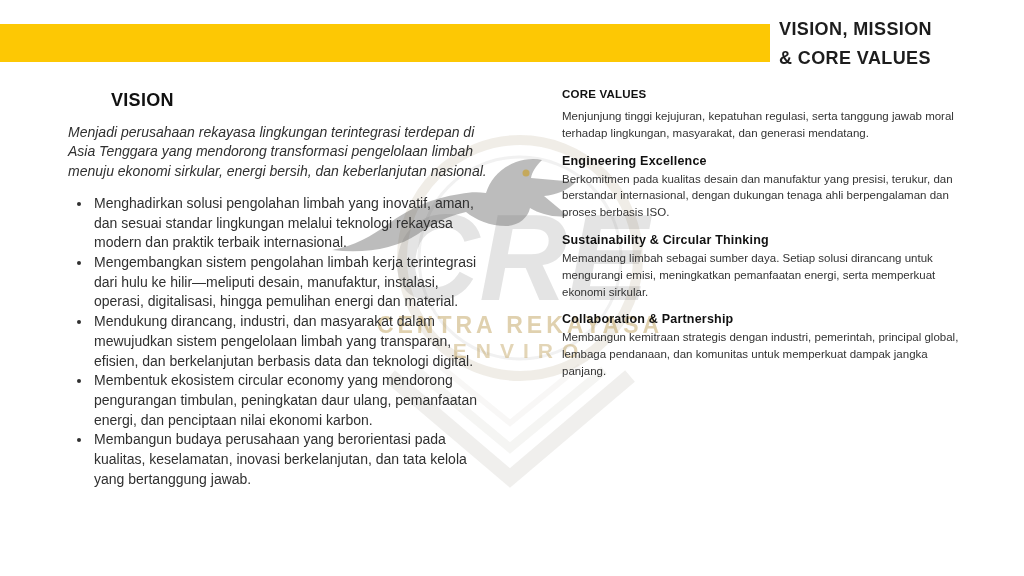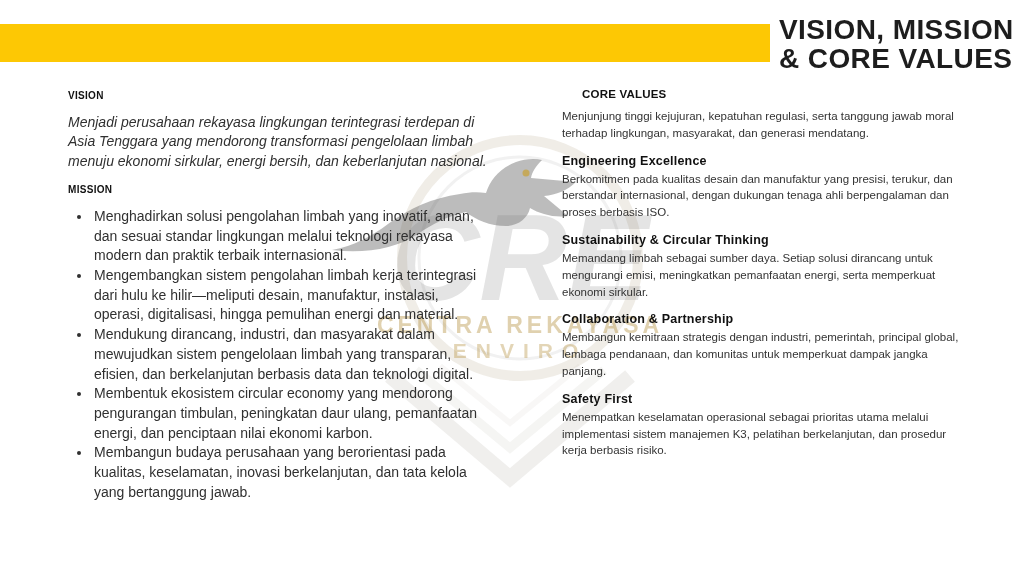--- a/index.html
+++ b/index.html
@@ -14,61 +14,61 @@
   }
 
   
   .banner {
     position:absolute; left:0; top:24px;
     width:770px; height:38px;
     background:#FDC804;
   }
   .title {
     position:absolute; left:779px; top:15px;
-    font-size:28px; line-height:29px;
+    font-size:18px; line-height:29px;
     font-weight:600; letter-spacing:0.4px;
     color:#1d1d1d; white-space:nowrap;
     z-index:2;
   }
 
   
   .watermark {
     position:absolute; left:320px; top:118px;
     width:390px; height:380px;
     z-index:0; pointer-events:none;
   }
 
   
   .left-col {
     position:absolute; left:68px; top:90px;
     width:424px; z-index:1;
   }
   .sec-heading {
-    font-size:10px; font-weight:700; color:#111111;
-    letter-spacing:0.3px; margin-bottom:12px;
+    font-size:18px; font-weight:700; color:#111111;
+    letter-spacing:0.3px; margin-bottom:12px;margin-left:43px;
   }
   .vision-body {
     font-size:14px; line-height:19.3px; color:#303030;
     margin-bottom:13px;
     font-style:italic;
   }
   .mission-list {
     list-style:disc; padding-left:24px;
     font-size:14px; line-height:19.7px; color:#303030;
   }
   .mission-list li { padding-left:2px; }
 
   
   .right-col {
     position:absolute; left:562px; top:88px;
     width:402px; z-index:1;
   }
   .cv-heading {
     font-size:11.5px; font-weight:700; color:#111111;
-    letter-spacing:0.2px; margin-bottom:8px;margin-left:20px;
+    letter-spacing:0.2px; margin-bottom:8px;
   }
   .value-block { margin-bottom:11px; }
   .value-title {
     font-size:12.5px; font-weight:700; color:#111111;
     line-height:16px; margin-bottom:2px; letter-spacing:0.2px;
   }
   .value-desc {
     font-size:11.5px; line-height:16.8px; color:#333333;
   }
 </style>
@@ -107,21 +107,20 @@
       <path d="M96,252 L190,330 L284,252" fill="none" stroke="#b5b0a5" stroke-width="9" opacity="0.13"></path>
       <path d="M120,248 L190,305 L260,248" fill="none" stroke="#bcb8ae" stroke-width="6" opacity="0.11"></path>
     </g>
   </svg>
 </div>
 
 <div class="left-col">
   <div class="sec-heading">VISION</div>
   <p class="vision-body">Menjadi perusahaan rekayasa lingkungan terintegrasi terdepan di Asia Tenggara yang mendorong transformasi pengelolaan limbah menuju ekonomi sirkular, energi bersih, dan keberlanjutan nasional.</p>
 
-  <div class="sec-heading">MISSION</div>
   <ul class="mission-list">
     <li>Menghadirkan solusi pengolahan limbah yang inovatif, aman, dan sesuai standar lingkungan melalui teknologi rekayasa modern dan praktik terbaik internasional.</li>
     <li>Mengembangkan sistem pengolahan limbah kerja terintegrasi dari hulu ke hilir—meliputi desain, manufaktur, instalasi, operasi, digitalisasi, hingga pemulihan energi dan material.</li>
     <li>Mendukung dirancang, industri, dan masyarakat dalam mewujudkan sistem pengelolaan limbah yang transparan, efisien, dan berkelanjutan berbasis data dan teknologi digital.</li>
     <li>Membentuk ekosistem circular economy yang mendorong pengurangan timbulan, peningkatan daur ulang, pemanfaatan energi, dan penciptaan nilai ekonomi karbon.</li>
     <li>Membangun budaya perusahaan yang berorientasi pada kualitas, keselamatan, inovasi berkelanjutan, dan tata kelola yang bertanggung jawab.</li>
   </ul>
 </div>
 
 <div class="right-col">
@@ -140,17 +139,13 @@
     <div class="value-title">Sustainability &amp; Circular Thinking</div>
     <div class="value-desc">Memandang limbah sebagai sumber daya. Setiap solusi dirancang untuk mengurangi emisi, meningkatkan pemanfaatan energi, serta memperkuat ekonomi sirkular.</div>
   </div>
 
 
   <div class="value-block">
     <div class="value-title">Collaboration &amp; Partnership</div>
     <div class="value-desc">Membangun kemitraan strategis dengan industri, pemerintah, principal global, lembaga pendanaan, dan komunitas untuk memperkuat dampak jangka panjang.</div>
   </div>
 
-  <div class="value-block">
-    <div class="value-title">Safety First</div>
-    <div class="value-desc">Menempatkan keselamatan operasional sebagai prioritas utama melalui implementasi sistem manajemen K3, pelatihan berkelanjutan, dan prosedur kerja berbasis risiko.</div>
-  </div>
 </div>
 
 </body></html>

